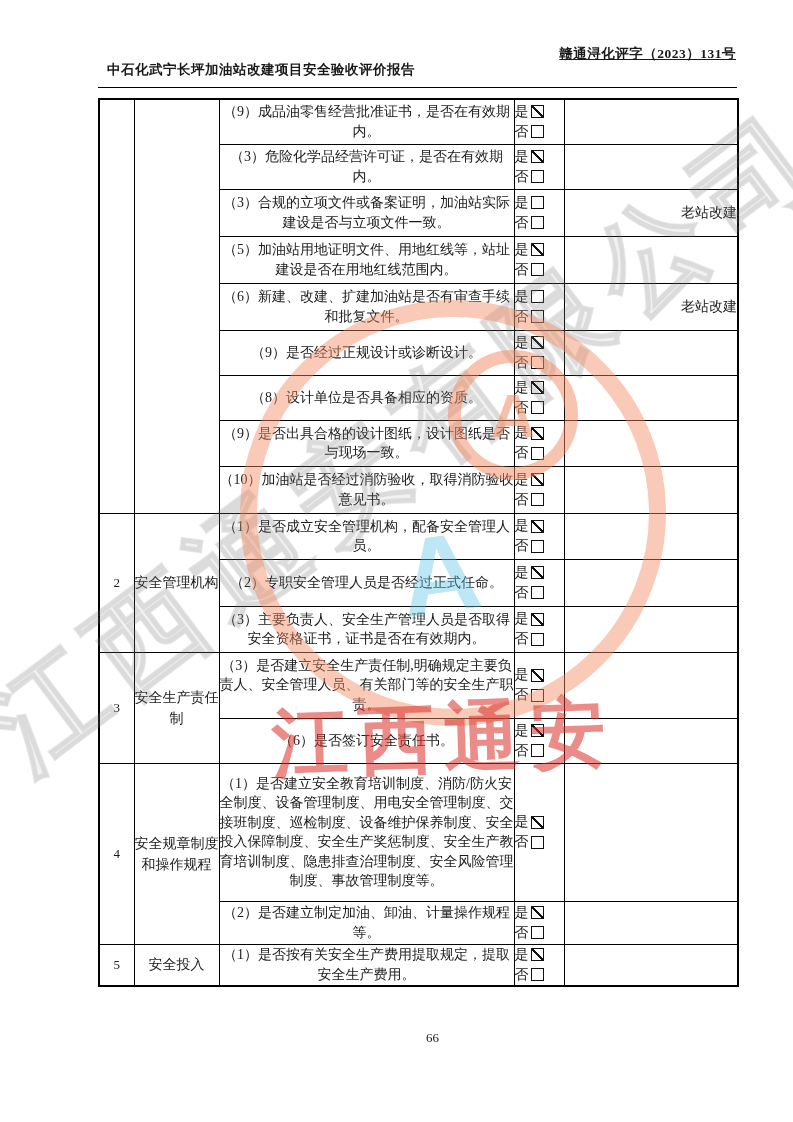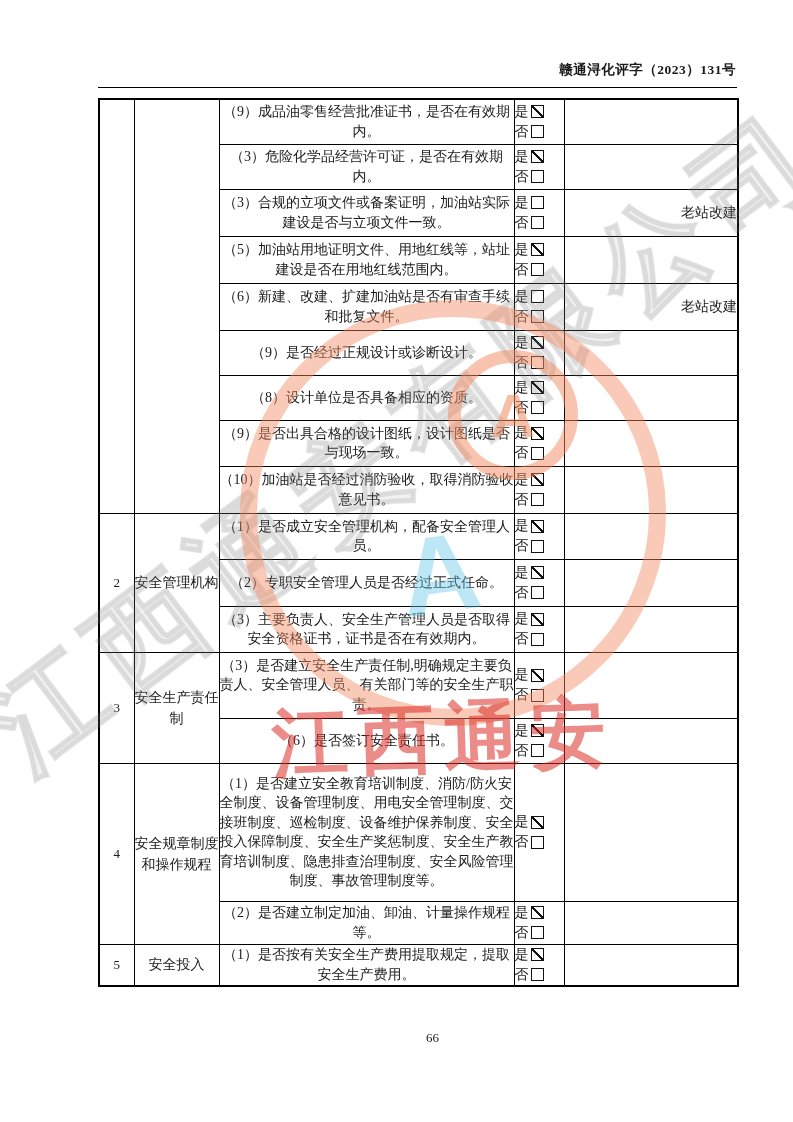--- a/index.html
+++ b/index.html
@@ -4,21 +4,21 @@
 <style>
   html,body{margin:0;padding:0;background:#888;}
   .page{
     position:relative;width:793px;height:1122px;margin:0 auto;
     background:#ffffff;overflow:hidden;
     font-family:"Liberation Serif","DejaVu Serif",serif;
     color:#1a1a1a;
   }
   
   .hdr-left{position:absolute;left:107px;top:61px;font-size:13.5px;font-weight:bold;letter-spacing:.5px;}
-  .hdr-right{position:absolute;right:57px;top:61px;font-size:13.5px;font-weight:bold;letter-spacing:.5px;}
+  .hdr-right{position:absolute;right:57px;top:45px;font-size:13.5px;font-weight:bold;letter-spacing:.5px;text-decoration:underline;}
   .hdr-rule{position:absolute;left:98px;top:87px;width:639px;border-top:1.5px solid #000;}
   
   table.chk{
     position:absolute;left:98px;top:98px;width:639px;
     border-collapse:collapse;table-layout:fixed;z-index:1;
   }
   table.chk{border:2px solid #000;}
   table.chk td{border:1px solid #000;padding:0;vertical-align:middle;}
   td.c-no{text-align:center;font-size:13px;}
   td.c-cat{text-align:center;font-size:14px;line-height:21px;padding:0 6px;margin-left:21px;}
@@ -63,20 +63,21 @@
     color:rgba(219,45,38,.55);transform:rotate(-2deg);
   }
   
   .pageno{position:absolute;left:0;top:1030px;width:100%;text-align:center;font-size:13px;padding-left:36px;}
 </style>
 </head>
 <body>
 
 <div class="page">
 
+  <div class="hdr-left">中石化武宁长坪加油站改建项目安全验收评价报告</div>
   <div class="hdr-right">赣通浔化评字（2023）131号</div>
   <div class="hdr-rule"></div>
 
   <table class="chk">
     <colgroup>
       <col style="width:35px">
         <col style="width:85px">
         <col style="width:295px">
       <col style="width:50px">
         <col style="width:174px">

